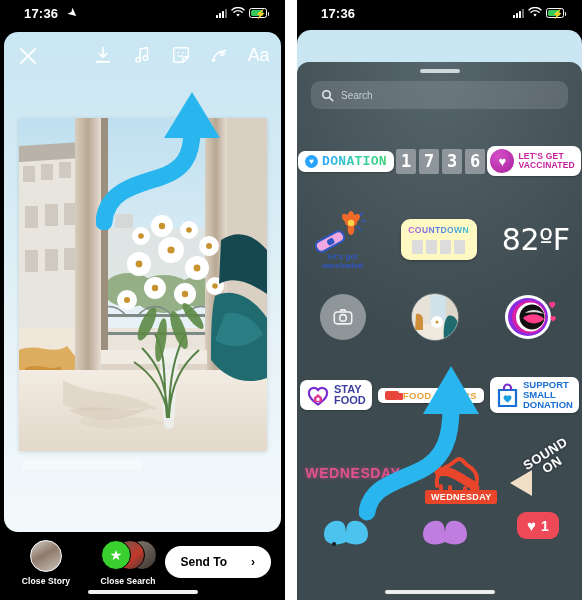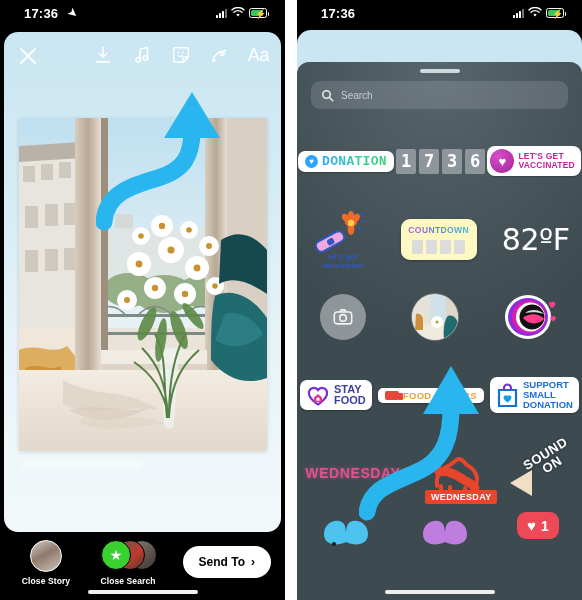--- a/index.html
+++ b/index.html
@@ -49,21 +49,21 @@
   .dest-item{width:64px;text-align:center;}
   .av{width:32px;height:32px;border-radius:50%;margin:0 auto;overflow:hidden;position:relative;border:1.5px solid #fff;box-sizing:border-box;}
   .av-story{background:linear-gradient(150deg,#d6cfc9 0%,#8e7a6b 45%,#cdc4bc 100%);}
   .cf-stack{position:relative;width:54px;height:32px;margin:0 auto;}
   .cf-stack .c{position:absolute;top:0;width:30px;height:30px;border-radius:50%;border:1.5px solid #000;box-sizing:border-box;}
   .cf-stack .c1{left:0;background:#3ad02f;z-index:3;display:flex;align-items:center;justify-content:center;color:#fff;font-size:14px;}
   .cf-stack .c2{left:14px;background:linear-gradient(140deg,#6b5a52,#c0392b 60%,#4a3b34);z-index:2;}
   .cf-stack .c3{left:26px;background:linear-gradient(140deg,#8a7f74,#3d3630);z-index:1;}
   .dest-lbl{margin-top:4px;font-size:8.5px;color:#fff;font-weight:bold;letter-spacing:.1px;white-space:nowrap;}
   .sendto{position:absolute;right:14px;top:14px;height:32px;padding:0 16px;background:#fff;border-radius:18px;
-          display:flex;align-items:center;gap:6px;color:#000;font-size:12px;font-weight:bold;}
+          display:flex;align-items:center;gap:24px;color:#000;font-size:12px;font-weight:bold;}
   .homebar{position:absolute;left:50%;transform:translateX(-50%);bottom:6px;width:110px;height:4px;background:#fff;border-radius:3px;opacity:.95;}
 
   
   .r-bgtop{position:absolute;left:0;top:30px;width:285px;height:50px;background:#c9e6f2;border-radius:14px 14px 0 0;}
   .tray{position:absolute;left:0;top:62px;width:285px;height:538px;background:#4a5a61;border-radius:12px 12px 0 0;overflow:hidden;}
   .tray::before{content:"";position:absolute;inset:0;background:
      radial-gradient(110% 75% at 50% 0%, rgba(255,255,255,.07), rgba(0,0,0,.18) 70%);}
   .grab{position:absolute;left:50%;transform:translateX(-50%);top:7px;width:40px;height:4px;background:#cfd8da;border-radius:3px;}
   .search{position:absolute;left:14px;top:19px;width:257px;height:28px;background:rgba(255,255,255,.13);
           border-radius:9px;display:flex;align-items:center;gap:7px;padding:0 10px;box-sizing:border-box;}

